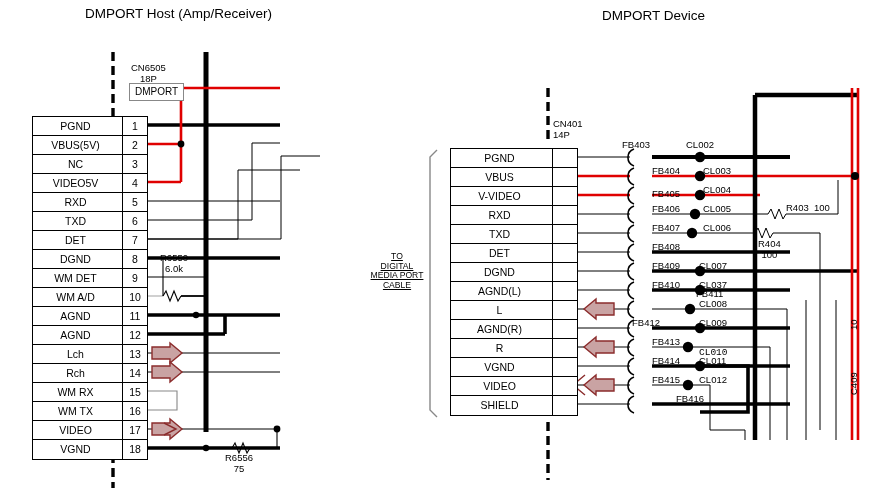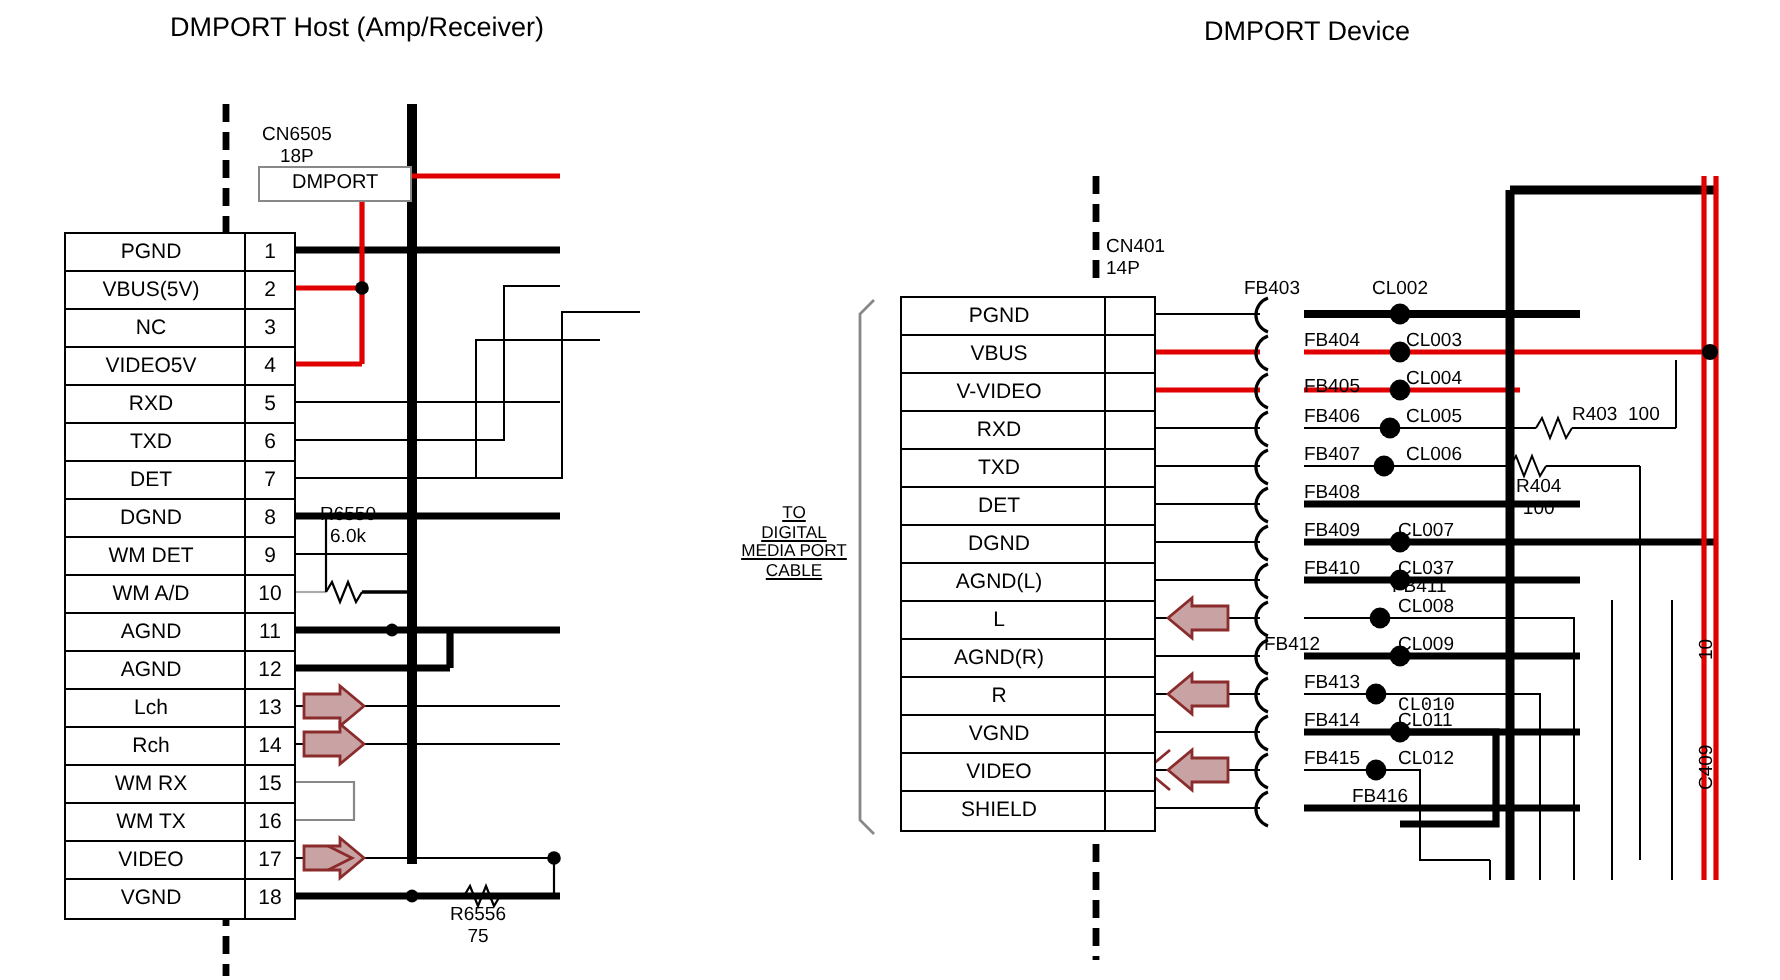--- a/index.html
+++ b/index.html
@@ -15,21 +15,21 @@
   .conn .row{display:flex;height:19px;box-sizing:border-box;border-bottom:1px solid #000;}
   .conn .row:last-child{border-bottom:none;}
   .conn .nm{flex:1;text-align:center;padding-right:4px;font-size:10.5px;
             line-height:18px;white-space:nowrap;overflow:hidden;}
   .conn .pn{width:24px;border-left:1px solid #000;text-align:center;
             font-size:10.5px;line-height:18px;}
 
   .lbl{position:absolute;font-size:9.5px;white-space:nowrap;line-height:11px;}
   .lbl.c{text-align:center;}
   .dmport-box{position:absolute;border:1px solid #888;background:#fff;
-              font-size:10px;padding:2px 16px;line-height:12px;}
+              font-size:10px;padding:2px 5px;line-height:12px;}
   .vtext{position:absolute;font-size:9.5px;white-space:nowrap;
          transform-origin:0 0;transform:rotate(-90deg);}
   .cable-lbl{position:absolute;font-size:8.6px;line-height:9.6px;text-align:center;white-space:nowrap;}
 </style>
 </head>
 <body>
 
 <div class="stage">
 
   <div class="title" style="left:85px;top:6px;">DMPORT Host (Amp/Receiver)</div>

